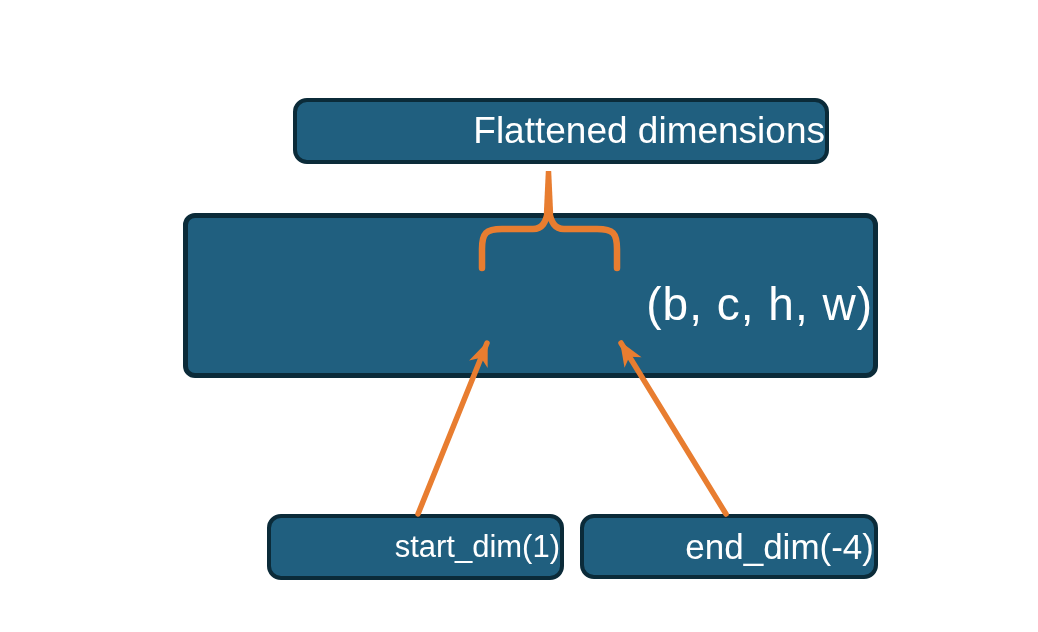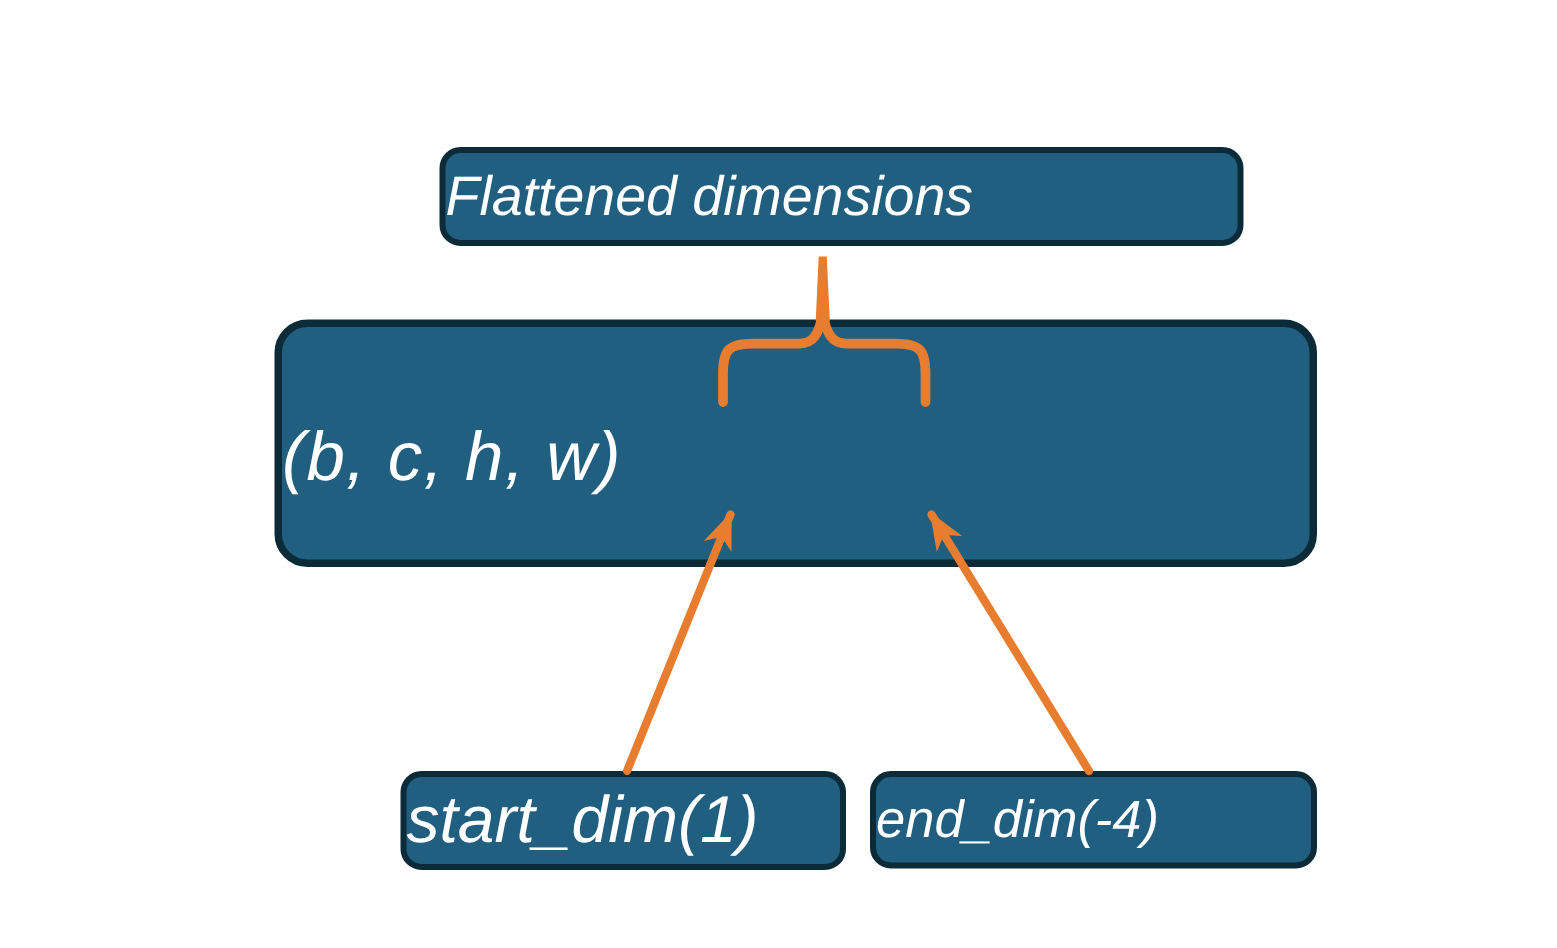--- a/index.html
+++ b/index.html
@@ -19,41 +19,40 @@
     font-family: "Liberation Sans", sans-serif;
   }
   .node {
     position: absolute;
     box-sizing: border-box;
     background: var(--node_fill);
     border: 4px solid var(--node_border);
     color: var(--node_text);
     display: flex;
     align-items: center;
-    justify-content: flex-start;
+    justify-content: flex-end;
     white-space: nowrap;
-    font-style: italic;
   }
   #title-box {
     left: 293px; top: 98px; width: 536px; height: 66px;
     border-radius: 14px;
     font-size: 37px;
   }
   #tensor-box {
     left: 183px; top: 213px; width: 695px; height: 165px;
-    border-radius: 22px;
+    border-radius: 12px;
     border-width: 5px;
     font-size: 46px;
     letter-spacing: 1px;
     padding-top: 16px;
   }
   #start-dim-box {
     left: 267px; top: 514px; width: 297px; height: 66px;
     border-radius: 14px;
-    font-size: 44px;
+    font-size: 31px;
   }
   #end-dim-box {
     left: 580px; top: 514px; width: 298px; height: 65px;
     border-radius: 14px;
     font-size: 35px;
   }
   #connector-layer {
     position: absolute;
     left: 0; top: 0;
     width: 1038px; height: 632px;

